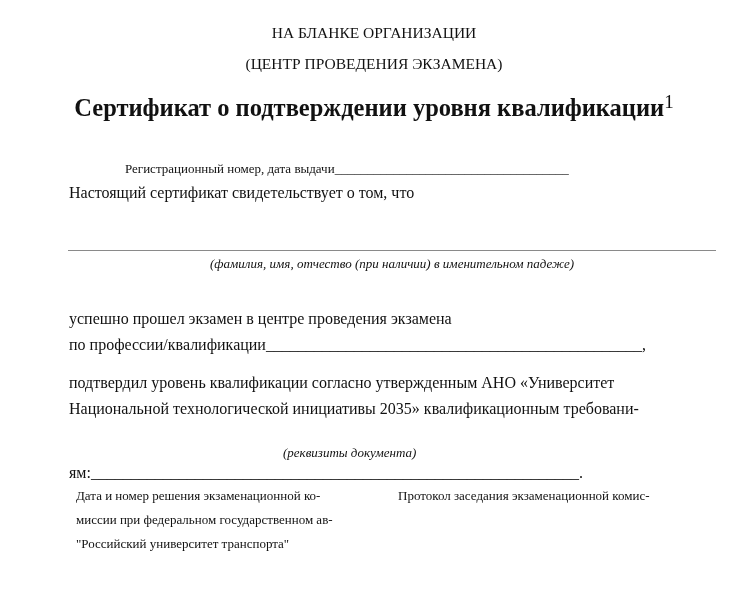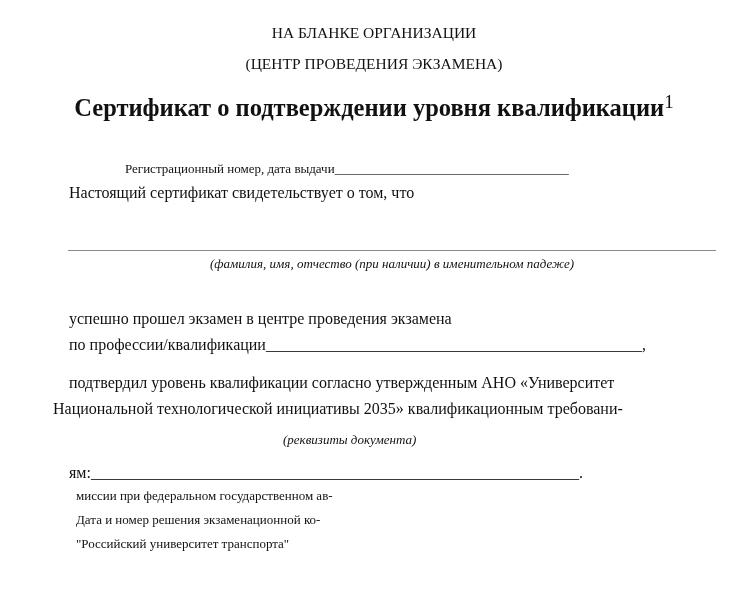--- a/index.html
+++ b/index.html
@@ -35,28 +35,29 @@
 
   <div class="rule" style="left:68px; top:250px; width:648px;"></div>
   <div class="abs it" style="left:0; width:784px; text-align:center; top:256px;">(фамилия, имя, отчество (при наличии) в именительном падеже)</div>
 
   <div class="abs body" style="left:69px; top:310px;">успешно прошел экзамен в центре проведения экзамена</div>
   <div class="abs body" style="left:69px; top:336px;">
     <span>по профессии/квалификации</span><span>_______________________________________________</span><span>,</span>
   </div>
 
   <div class="abs body" style="left:69px; top:374px;">подтвердил уровень квалификации согласно утвержденным АНО «Университет</div>
-  <div class="abs body" style="left:53px; top:400px;">Национальной технологической инициативы 2035» квалификационным требовани-</div>
+  <div class="abs body" style="left:69px; top:400px;">Национальной технологической инициативы 2035» квалификационным требовани-</div>
   <div class="abs body" style="left:69px; top:425px;margin-top:39px;">
     <span>ям:</span><span>_____________________________________________________________</span><span>.</span>
   </div>
-  <div class="abs it" style="left:283px; top:432px;">(реквизиты документа)</div>
+  <div class="abs it" style="left:283px; top:445px;">(реквизиты документа)</div>
 
   <div class="abs col" style="left:76px; top:484px;">
+    <div>Дата и номер решения экзаменационной ко-</div>
     <div>миссии при федеральном государственном ав-</div>
-    <div>Дата и номер решения экзаменационной ко-</div>
     <div>"Российский университет транспорта"</div>
   </div>
 
   <div class="abs col" style="left:398px; top:484px;">
+    <div>Протокол заседания экзаменационной комис-</div>
   </div>
 
 </div>
 
 </body></html>

